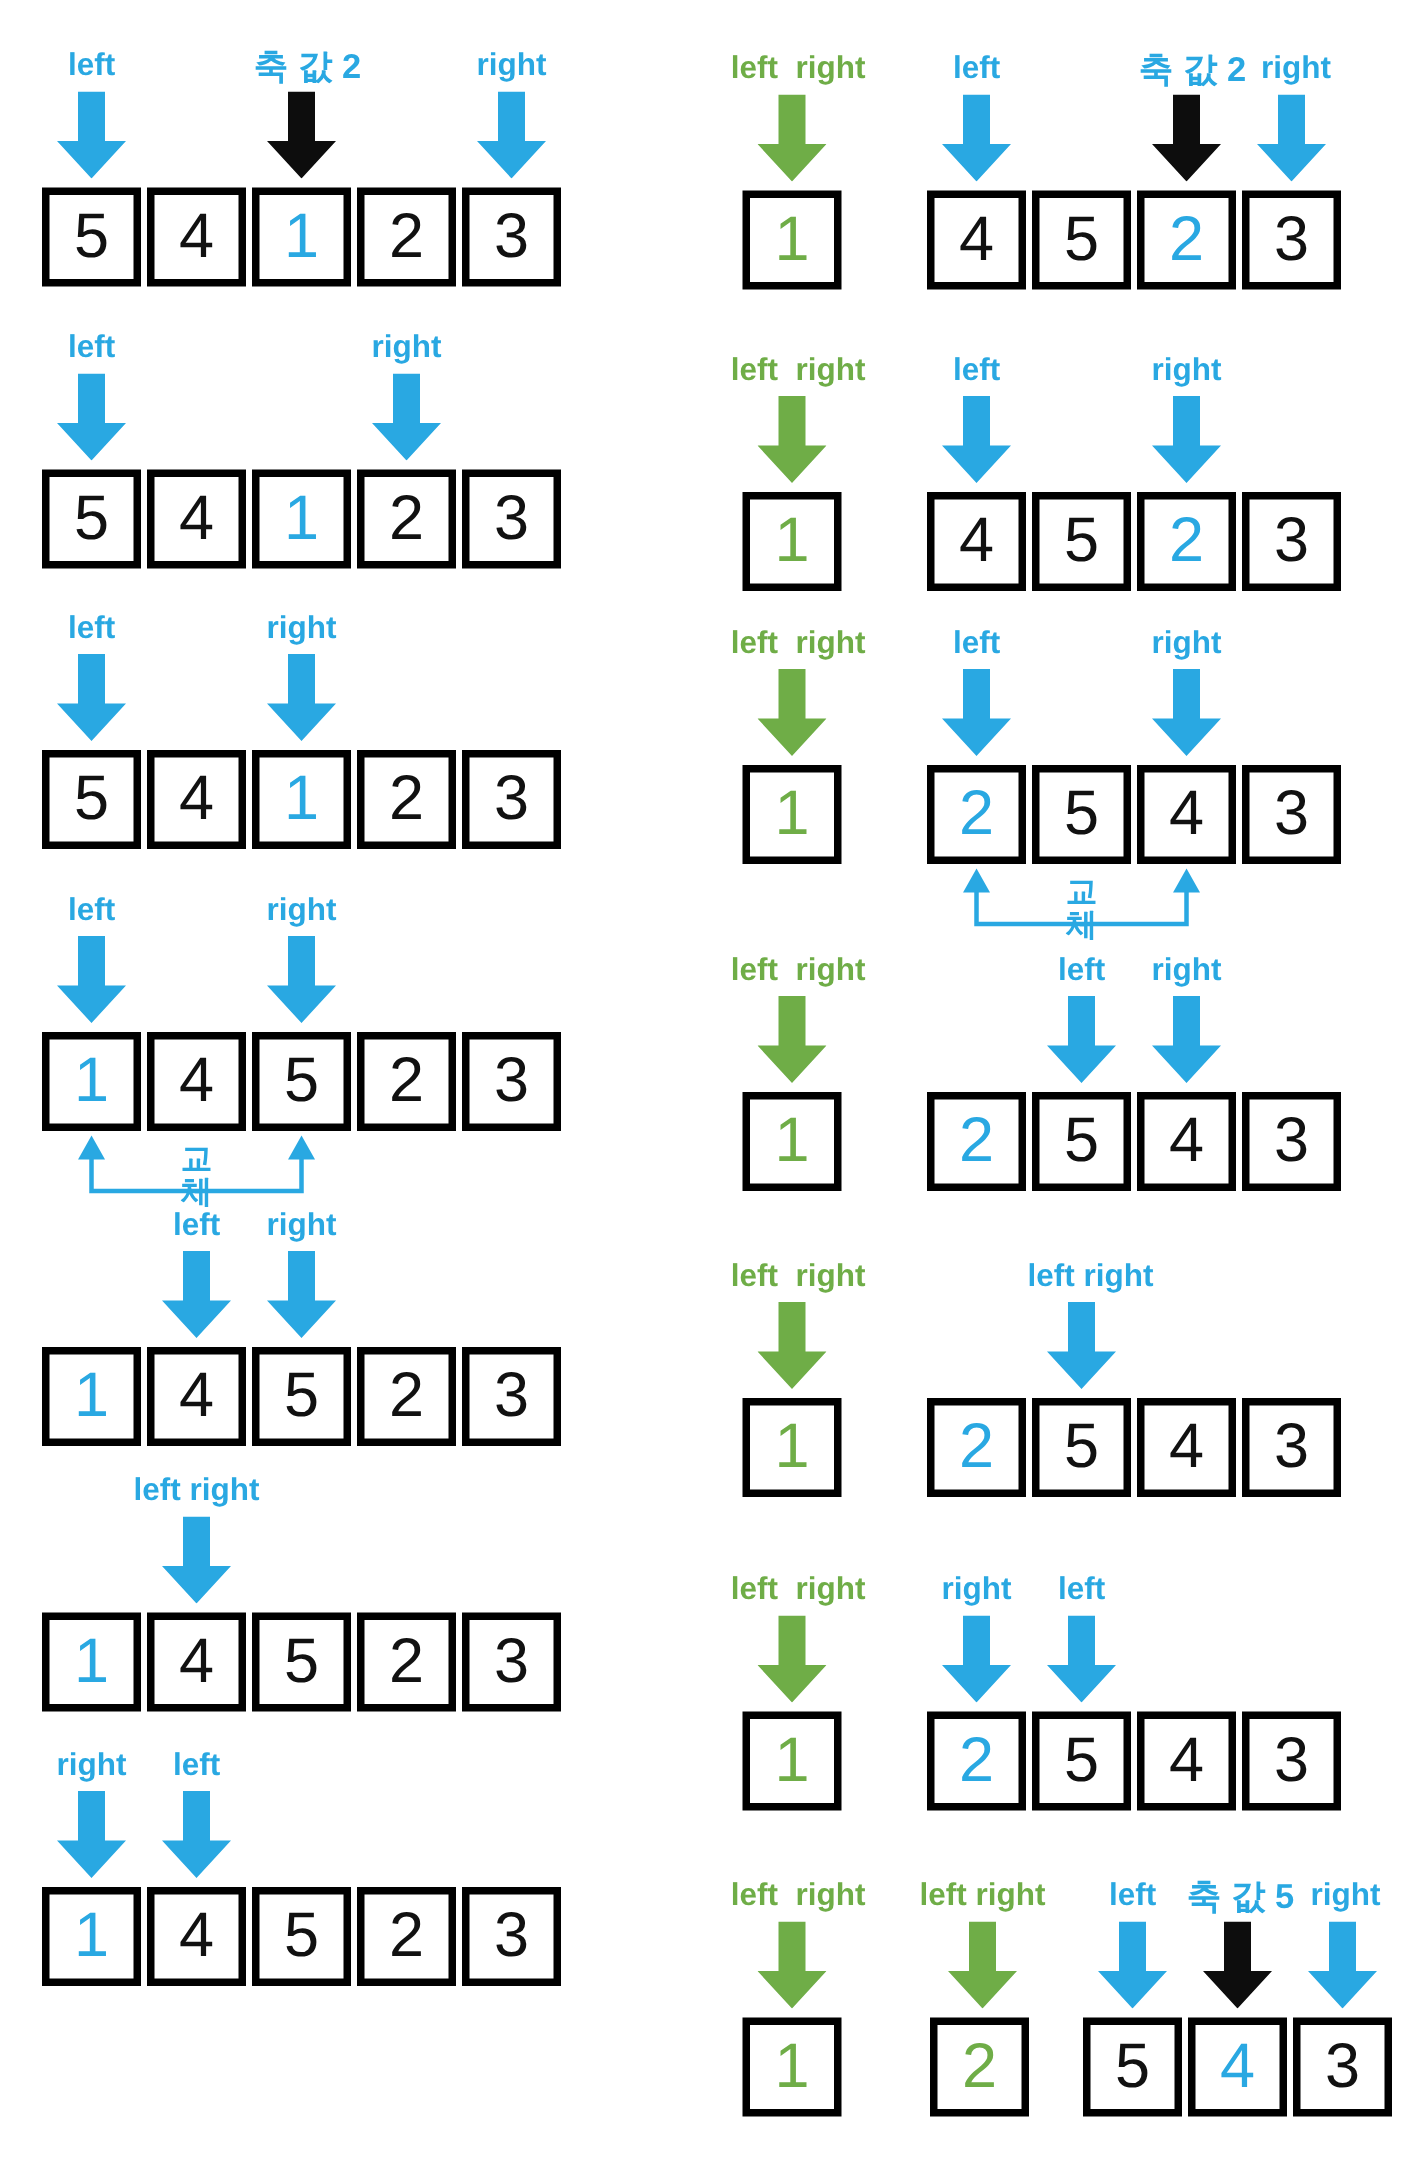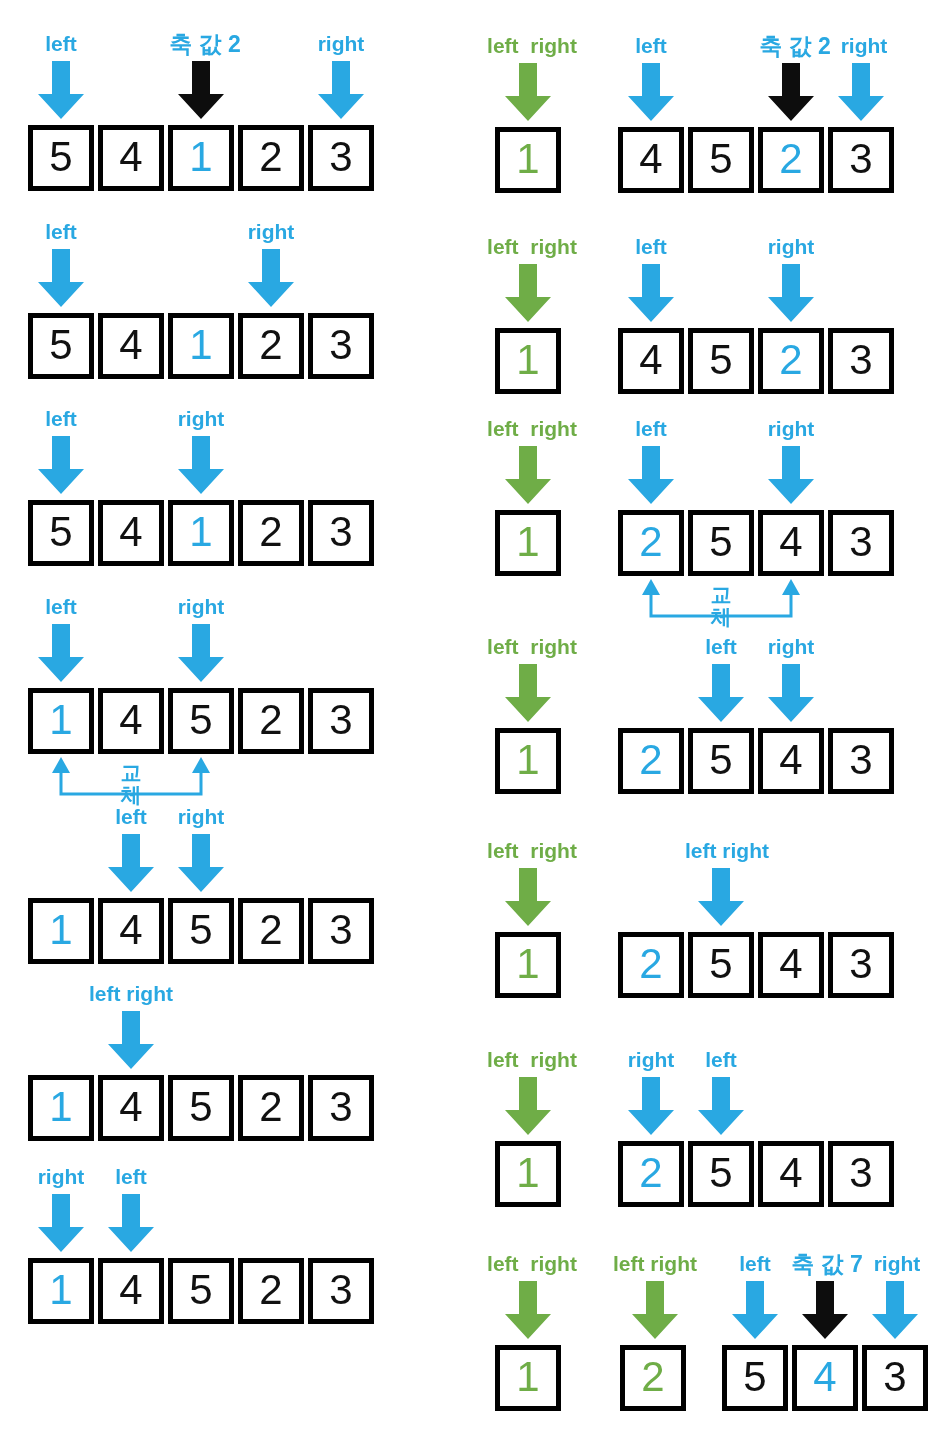--- a/index.html
+++ b/index.html
@@ -273,21 +273,21 @@
     </div>
     <div style="position: absolute; left: 0px; top: 0px;">
       <div class="lbl" style="left: 655px; top: 1253px; color: rgb(111, 173, 71);">left right</div>
       <div class="arr" style="left: 632px; top: 1281px;"><svg width="46" height="58" viewBox="0 0 46 58">
           <polygon points="14,0 32,0 32,33 46,33 23,58 0,33 14,33" fill="#6fad47"></polygon>
         </svg></div>
       <div class="cell" style="left: 620px; top: 1345px; color: rgb(111, 173, 71);">2</div>
     </div>
     <div style="position: absolute; left: 0px; top: 0px;">
       <div class="lbl" style="left: 755px; top: 1253px; color: rgb(41, 168, 226);">left</div>
-      <div class="lbl pivot" style="left: 827px; top: 1253px; color: rgb(41, 168, 226);">축 값 7</div>
+      <div class="lbl pivot" style="left: 827px; top: 1253px; color: rgb(41, 168, 226);">축 값 5</div>
       <div class="lbl" style="left: 897px; top: 1253px; color: rgb(41, 168, 226);">right</div>
       <div class="arr" style="left: 732px; top: 1281px;"><svg width="46" height="58" viewBox="0 0 46 58">
           <polygon points="14,0 32,0 32,33 46,33 23,58 0,33 14,33" fill="#29a8e2"></polygon>
         </svg></div>
       <div class="arr" style="left: 802px; top: 1281px;"><svg width="46" height="58" viewBox="0 0 46 58">
           <polygon points="14,0 32,0 32,33 46,33 23,58 0,33 14,33" fill="#0d0d0d"></polygon>
         </svg></div>
       <div class="arr" style="left: 872px; top: 1281px;"><svg width="46" height="58" viewBox="0 0 46 58">
           <polygon points="14,0 32,0 32,33 46,33 23,58 0,33 14,33" fill="#29a8e2"></polygon>
         </svg></div>

